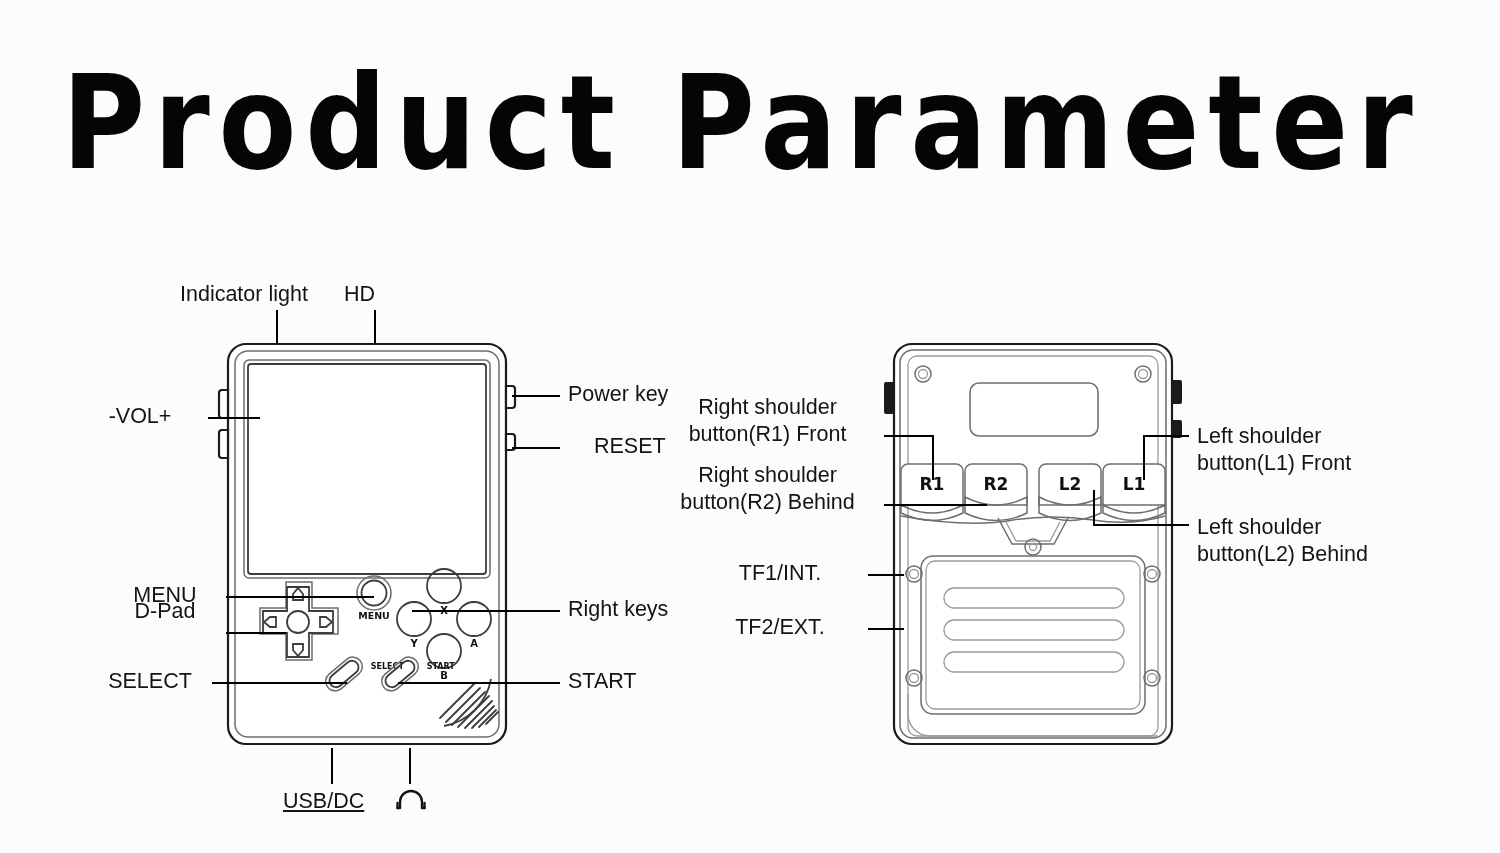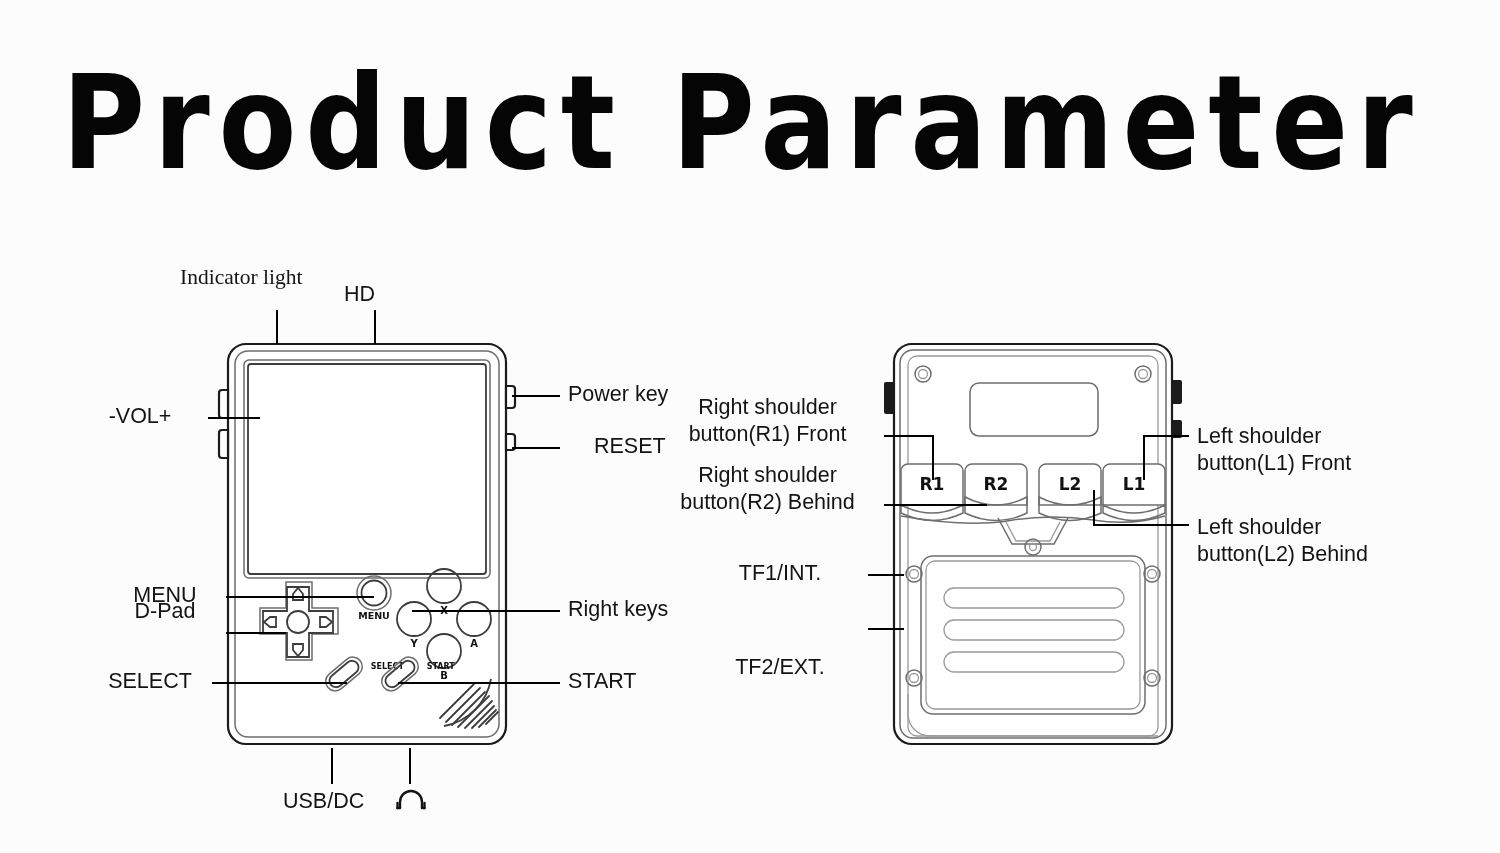--- a/index.html
+++ b/index.html
@@ -128,21 +128,21 @@
       <line x1="224" y1="384" x2="258" y2="350" stroke-linecap="round"></line>
       <line x1="230" y1="387" x2="263" y2="354" stroke-linecap="round"></line>
       <line x1="236" y1="389" x2="267" y2="358" stroke-linecap="round"></line>
       <line x1="243" y1="390" x2="270" y2="363" stroke-linecap="round"></line>
       <line x1="250" y1="390" x2="272" y2="368" stroke-linecap="round"></line>
       <line x1="257" y1="389" x2="274" y2="372" stroke-linecap="round"></line>
       <line x1="264" y1="386" x2="276" y2="374" stroke-linecap="round"></line>
     </g>
   </svg>
 
-  <div class="lbl l" style="left:180px;top:264px;font-family:Liberation Serif, serif;">Indicator light</div>
+  <div class="lbl l" style="left:180px;top:281px;">Indicator light</div>
   <div class="ln v" style="left:276px;top:310px;height:34px;"></div>
 
   <div class="lbl l" style="left:344px;top:281px;">HD</div>
   <div class="ln v" style="left:374px;top:310px;height:34px;"></div>
 
   <div class="lbl r" style="left:80px;top:403px;width:120px;">-VOL+</div>
   <div class="ln h" style="left:208px;top:417px;width:52px;"></div>
 
   <div class="lbl l" style="left:568px;top:381px;">Power key</div>
   <div class="ln h" style="left:512px;top:395px;width:48px;"></div>
@@ -158,21 +158,21 @@
 
   <div class="lbl r" style="left:95px;top:668px;width:110px;">SELECT</div>
   <div class="ln h" style="left:212px;top:682px;width:135px;"></div>
 
   <div class="lbl l" style="left:568px;top:596px;">Right keys</div>
   <div class="ln h" style="left:412px;top:610px;width:148px;"></div>
 
   <div class="lbl l" style="left:568px;top:668px;">START</div>
   <div class="ln h" style="left:398px;top:682px;width:162px;"></div>
 
-  <div class="lbl l" style="left:283px;top:788px;">USB/DC</div>
+  <div class="lbl l" style="left:283px;top:788px;text-decoration:underline;">USB/DC</div>
   <div class="ln v" style="left:331px;top:748px;height:36px;"></div>
 
   <div class="ln v" style="left:409px;top:748px;height:36px;"></div>
   <svg style="position:absolute;left:396px;top:786px;" width="30" height="28" viewBox="0 0 30 28">
     <path d="M4 22 v-6 a11 11 0 0 1 22 0 v6" fill="none" stroke="#141414" stroke-width="2.4"></path>
     <path d="M4 22 h-2.5 M26 22 h2.5" stroke="#141414" stroke-width="2.4" stroke-linecap="round"></path>
     <path d="M1.5 17 v5 M28.5 17 v5" stroke="#141414" stroke-width="2.4" stroke-linecap="round"></path>
   </svg>
 
   <svg style="position:absolute;left:888px;top:338px;" width="290" height="412" viewBox="0 0 290 412">
@@ -262,16 +262,16 @@
   <div class="ln h" style="left:1143px;top:435px;width:46px;"></div>
 
   <div class="lbl l" style="left:1197px;top:514px;width:260px;">Left shoulder
 button(L2) Behind</div>
   <div class="ln v" style="left:1093px;top:490px;height:36px;"></div>
   <div class="ln h" style="left:1093px;top:524px;width:96px;"></div>
 
   <div class="lbl r" style="left:700px;top:560px;width:160px;">TF1/INT.</div>
   <div class="ln h" style="left:868px;top:574px;width:36px;"></div>
 
-  <div class="lbl r" style="left:700px;top:614px;width:160px;margin-top:40px;">TF2/EXT.</div>
+  <div class="lbl r" style="left:700px;top:614px;width:160px;">TF2/EXT.</div>
   <div class="ln h" style="left:868px;top:628px;width:36px;"></div>
 
 </div>
 
 </body></html>

